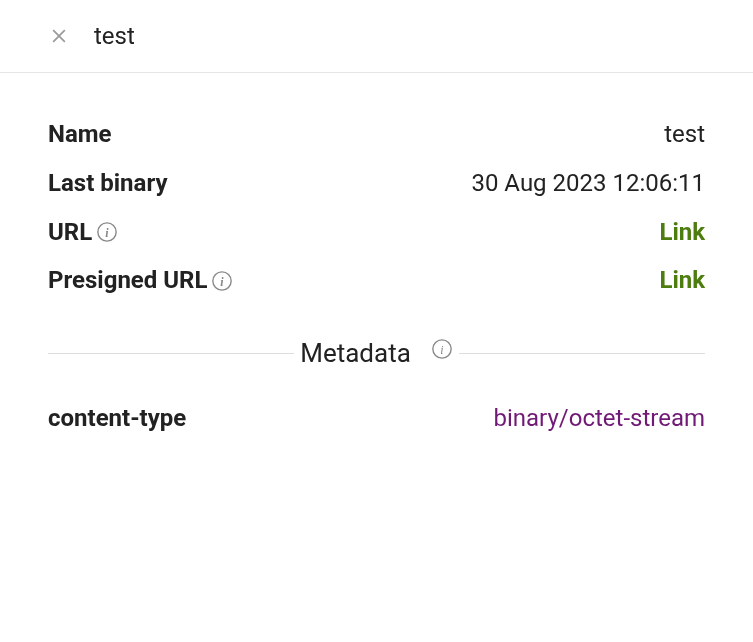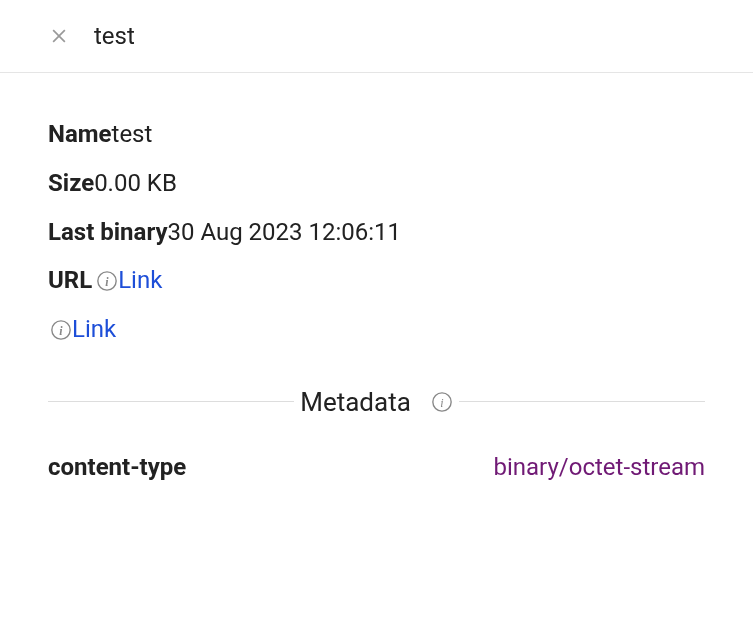--- a/index.html
+++ b/index.html
@@ -38,40 +38,41 @@
     .title {
       font-size: 24px;
       font-weight: 400;
       color: #222;
     }
     .content {
       padding: 44px 48px 0 48px;
     }
     .row {
       display: flex;
+      justify-content: space-between;
       align-items: center;
       margin-bottom: 14px;
       font-size: 24px;
       line-height: 1.45;
     }
     .label {
       font-weight: 700;
       color: #222;
       display: flex;
       align-items: center;
       gap: 2px;
     }
     .value {
       color: #222;
       font-weight: 400;
     }
     .link {
-      color: #1d4ed8;
+      color: #4d7c0f;
       cursor: pointer;
-      font-weight: 400;
+      font-weight: 700;
     }
     .info-icon {
       display: inline-flex;
       align-items: center;
       justify-content: center;
       width: 22px;
       height: 22px;
       margin-left: 2px;
     }
     .info-icon svg {
@@ -97,21 +98,21 @@
     .section-divider .line {
       flex: 1;
       height: 1px;
       background: #ddd;
     }
     .section-title {
       font-size: 26px;
       color: #222;
       padding: 0 6px;
       display: flex;
-      align-items: center;
+      align-items: flex-start;
       gap: 18px;
       font-weight: 400;
     }
     .meta-row {
       display: flex;
       justify-content: space-between;
       align-items: center;
       font-size: 24px;
     }
     .meta-label {
@@ -137,24 +138,20 @@
   <div class="title">test</div>
 </div>
 
 <div class="content">
 
   <div class="row">
     <div class="label">Name</div>
     <div class="value">test</div>
   </div>
 
-  <div class="row">
-    <div class="label">Size</div>
-    <div class="value">0.00 KB</div>
-  </div>
 
   <div class="row">
     <div class="label">Last binary</div>
     <div class="value">30 Aug 2023 12:06:11</div>
   </div>
 
   <div class="row">
     <div class="label">
       <span>URL</span>
       <span class="info-icon">
@@ -162,20 +159,21 @@
             <circle cx="12" cy="12" r="10"></circle>
             <text x="12" y="17" text-anchor="middle">i</text>
           </svg>
       </span>
     </div>
     <div class="link">Link</div>
   </div>
 
   <div class="row">
     <div class="label">
+      <span>Presigned URL</span>
       <span class="info-icon">
         <svg viewBox="0 0 24 24">
             <circle cx="12" cy="12" r="10"></circle>
             <text x="12" y="17" text-anchor="middle">i</text>
           </svg>
       </span>
     </div>
     <div class="link">Link</div>
   </div>
 

